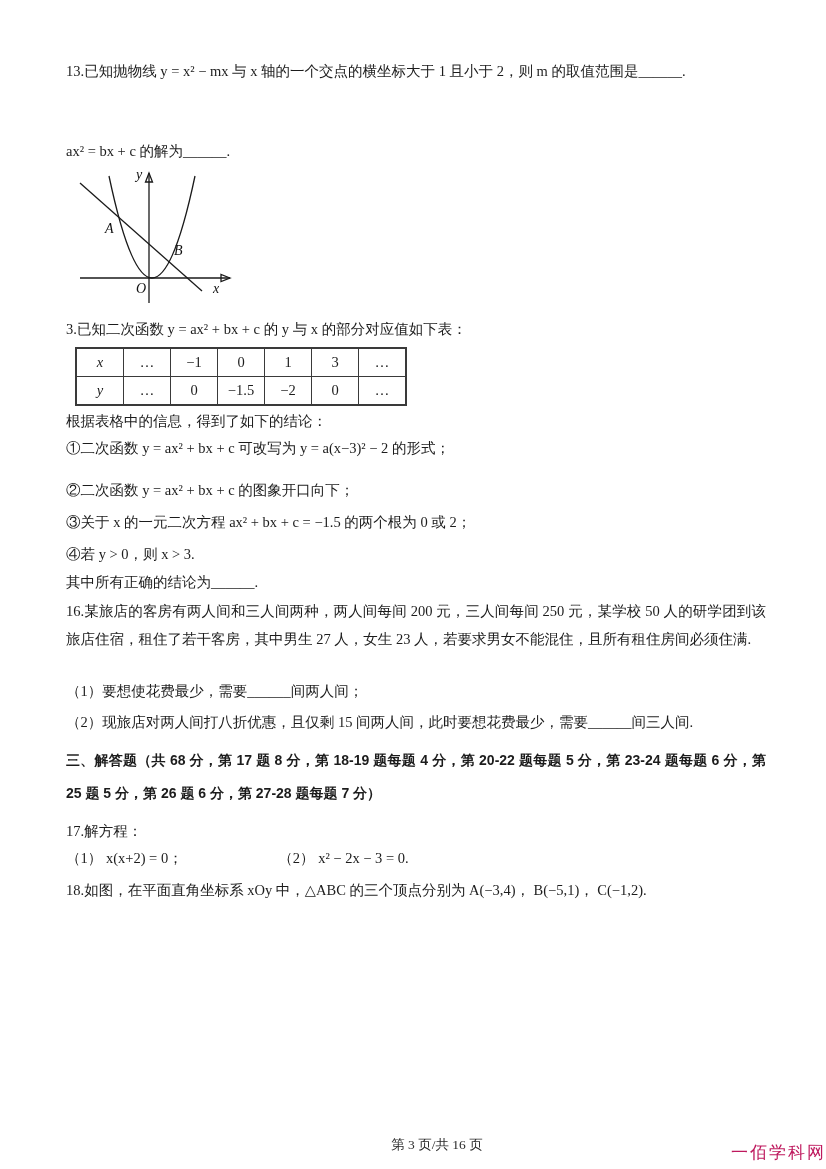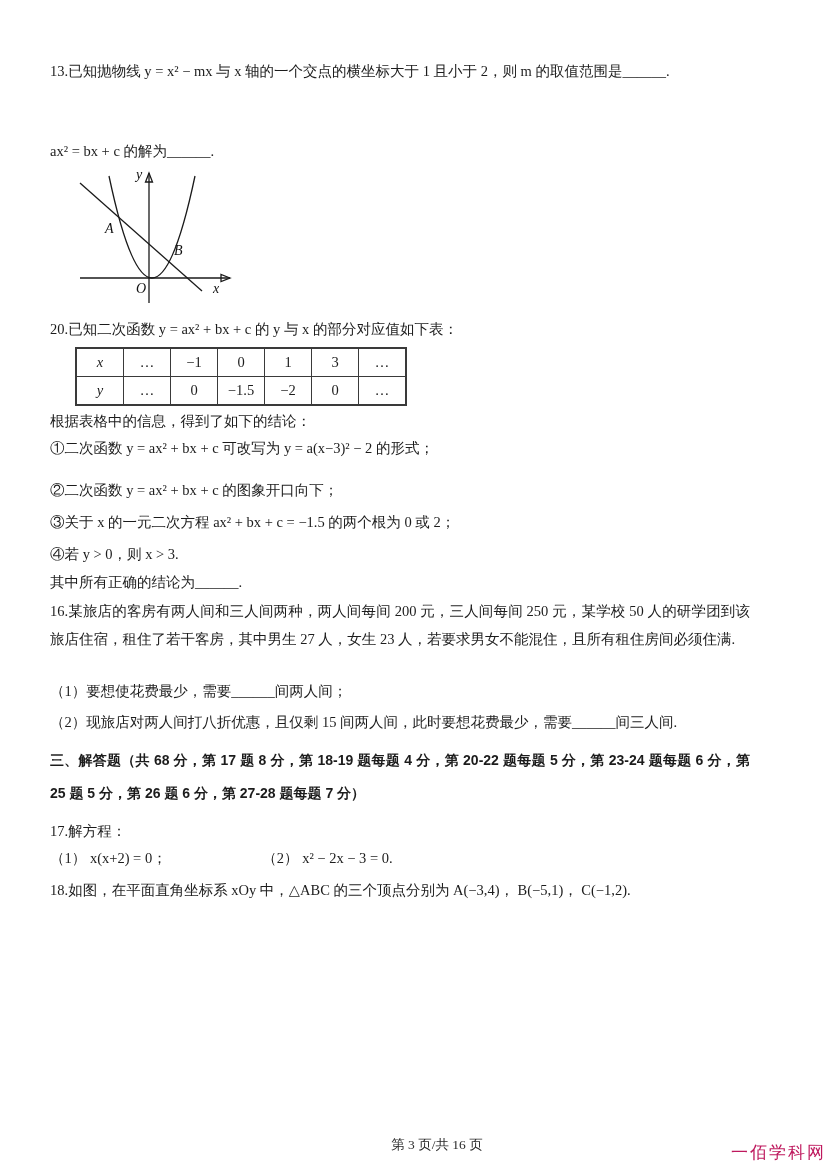--- a/index.html
+++ b/index.html
@@ -5,21 +5,21 @@
   html,body{margin:0;padding:0;background:#fff;}
   #page{
     position:relative;
     width:826px;height:1169px;
     background:#ffffff;
     overflow:hidden;
     font-family:"Liberation Serif","DejaVu Serif",serif;
     color:#1c1c1c;
     font-size:14.5px;
   }
-  .block{position:absolute;left:50px;width:700px;line-height:22px;}
+  .block{position:absolute;left:66px;width:700px;line-height:22px;}
   .para{text-align:justify;line-height:27.5px;}
   .heading{
     font-family:"Liberation Sans","DejaVu Sans",sans-serif;
     font-weight:bold;font-size:14px;line-height:33px;
     text-align:justify;
   }
   .qtable{
     position:absolute;left:75px;top:347px;
     border-collapse:collapse;
     border:2px solid #3a3a3a;
@@ -68,21 +68,21 @@
 
     <line x1="2" y1="20" x2="124" y2="128"></line>
 
     <text class="axlabel" x="58" y="16">y</text>
     <text class="axlabel" x="135" y="130">x</text>
     <text class="axlabel" x="58" y="130">O</text>
     <text class="axlabel" x="27" y="70">A</text>
     <text class="axlabel" x="96" y="92">B</text>
   </svg>
 
-  <div class="block" style="top:318px;">20.已知二次函数 y = ax² + bx + c 的 y 与 x 的部分对应值如下表：</div>
+  <div class="block" style="top:318px;">3.已知二次函数 y = ax² + bx + c 的 y 与 x 的部分对应值如下表：</div>
 
   <table class="qtable">
     <tbody>
       <tr>
         <td class="varcell">x</td>
         <td>…</td>
         <td>−1</td>
         <td>0</td>
         <td>1</td>
         <td>3</td>

